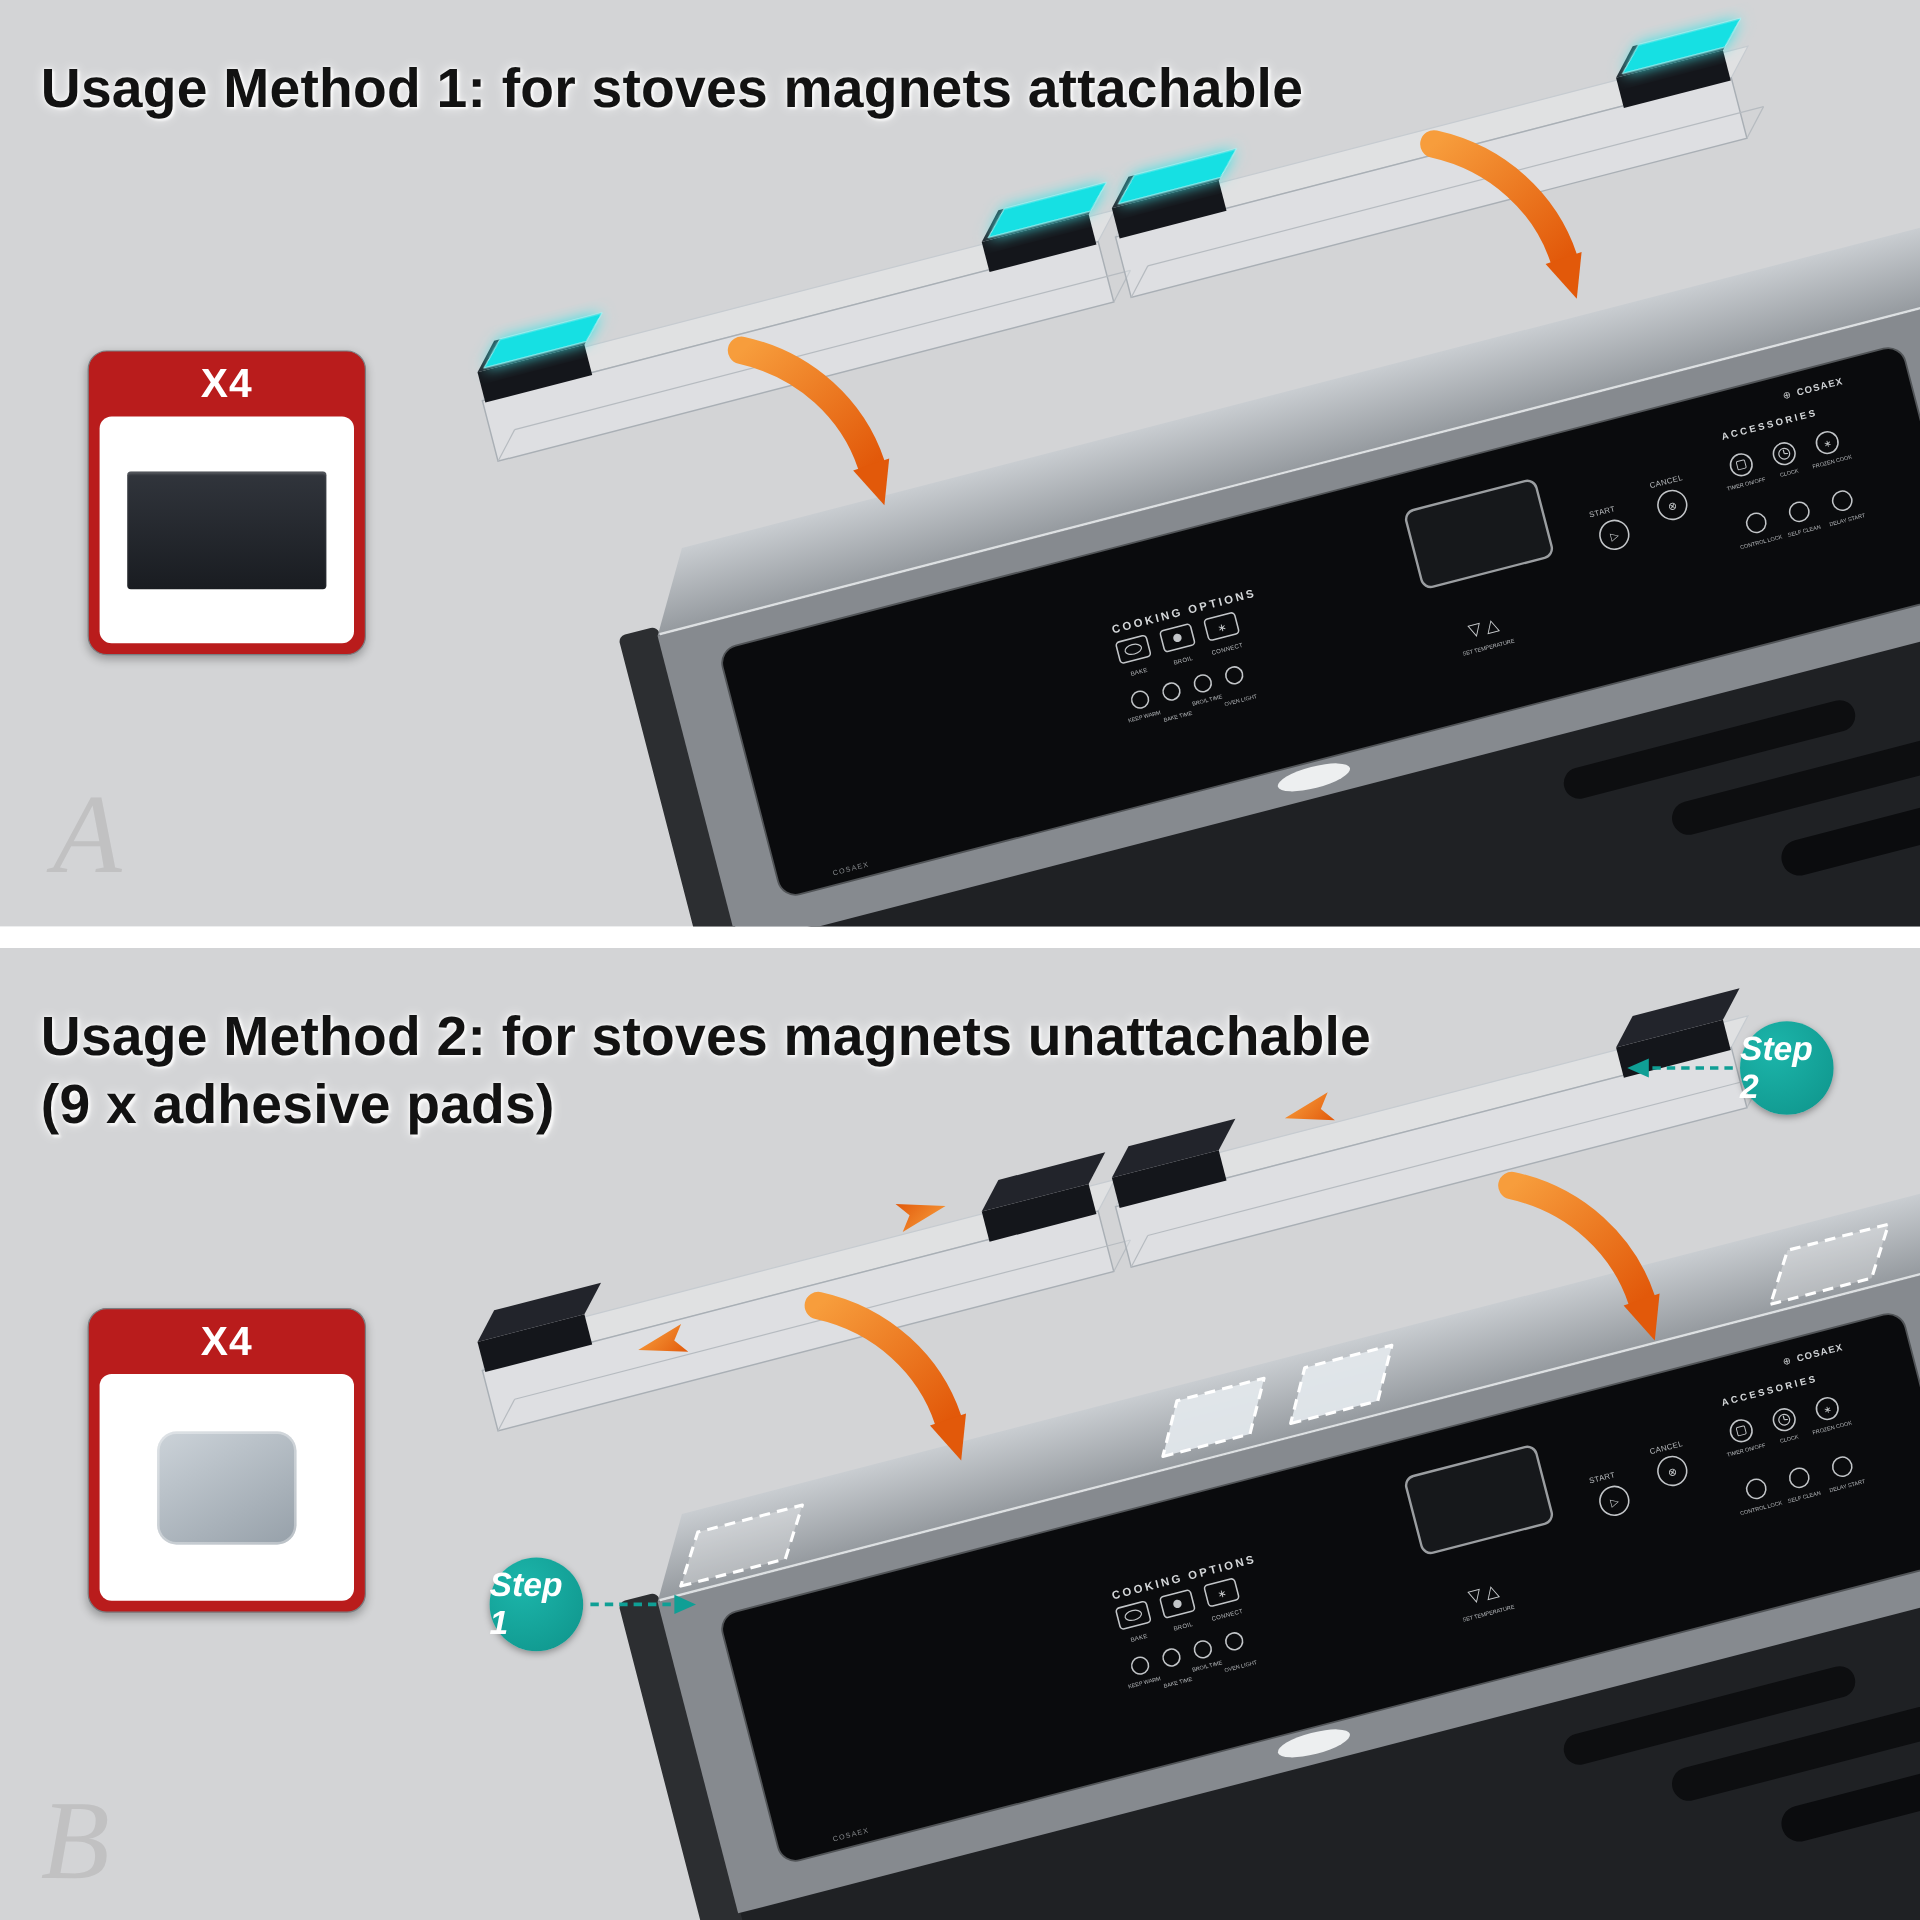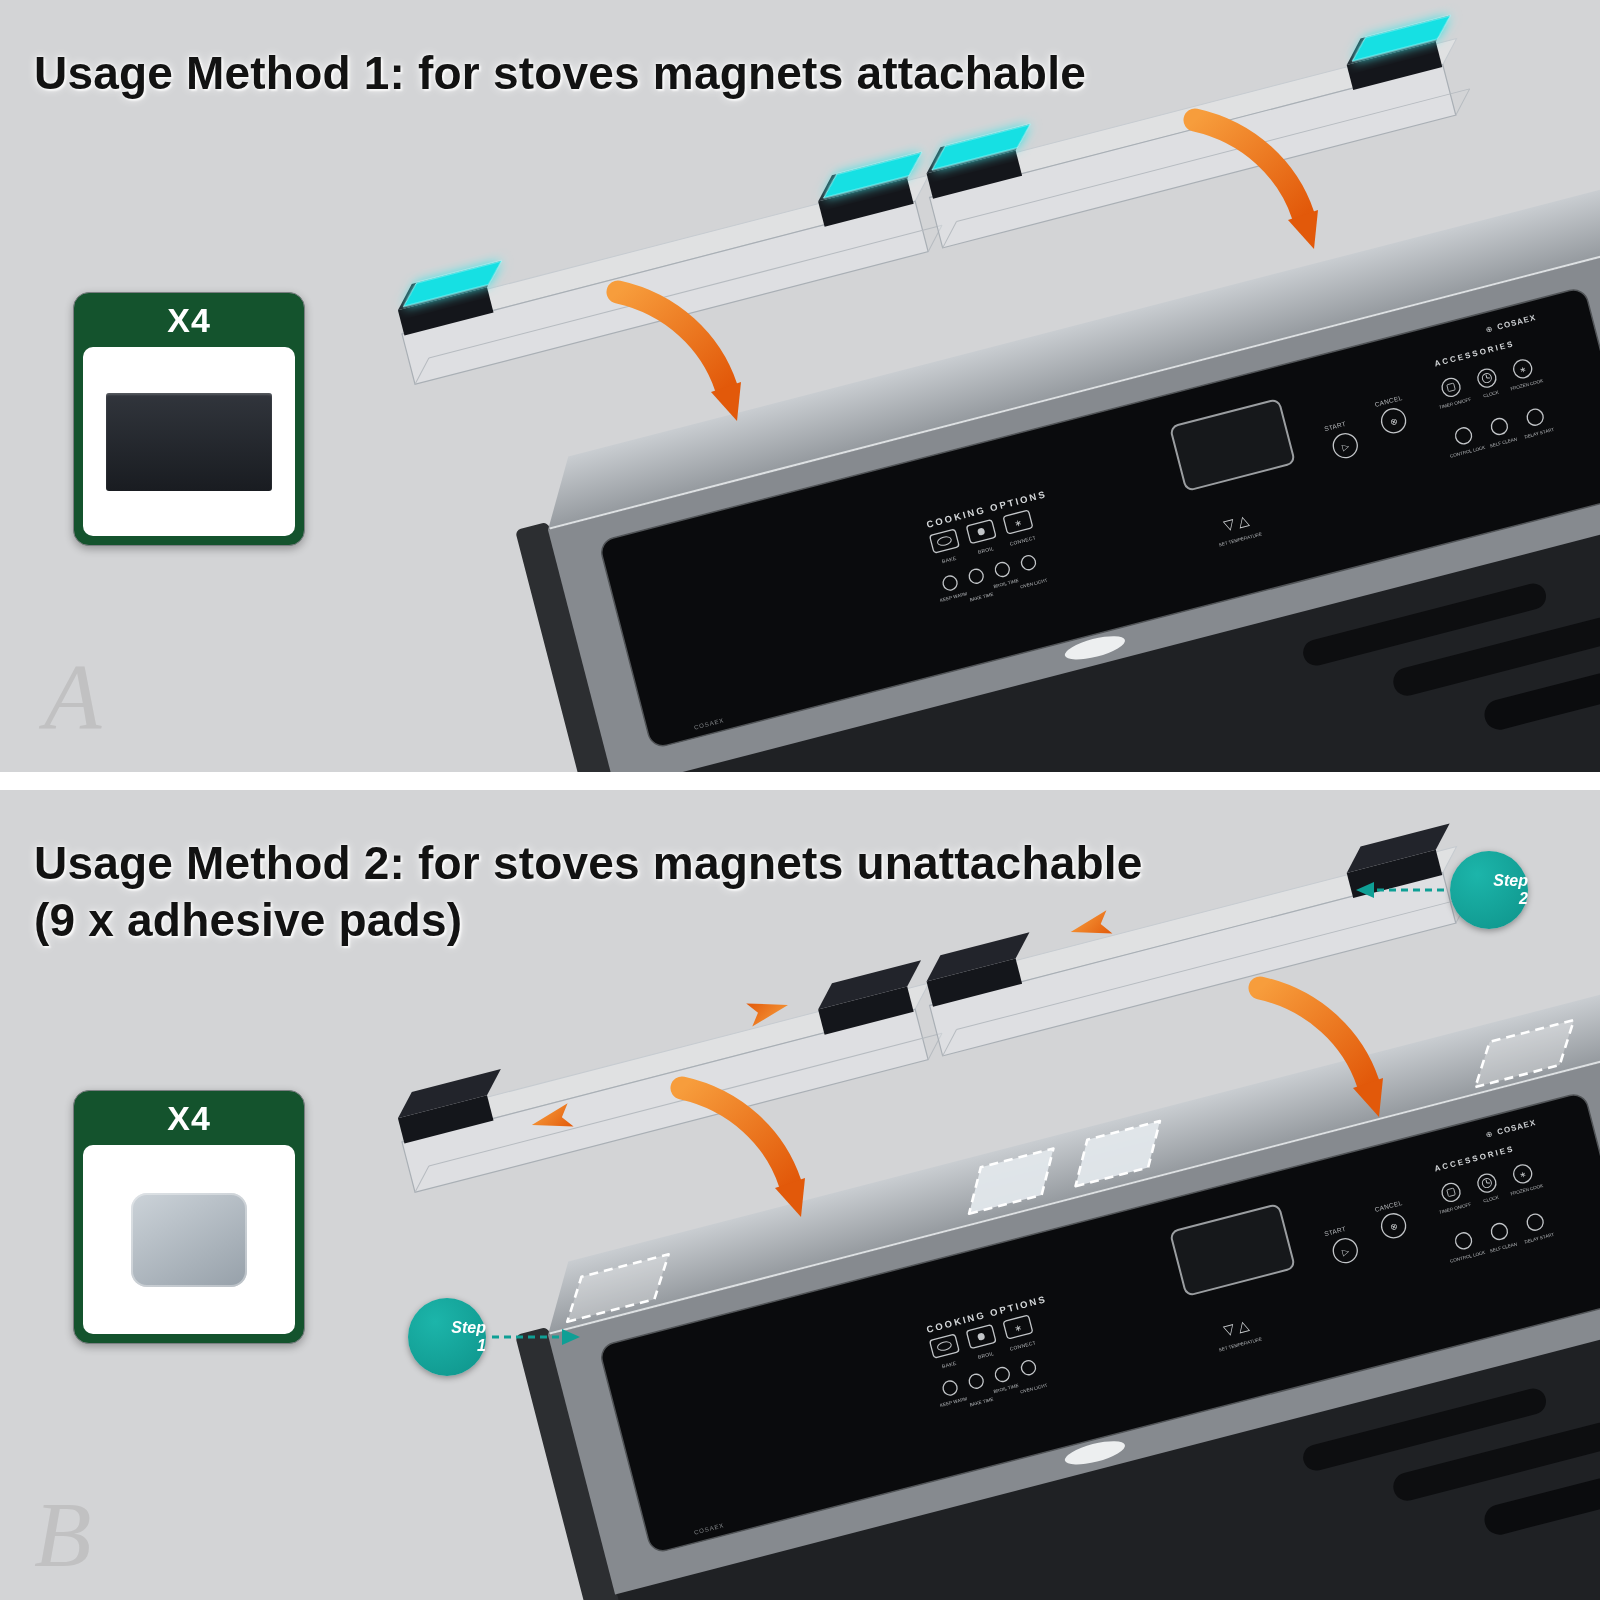--- a/index.html
+++ b/index.html
@@ -10,42 +10,42 @@
   .panel{position:absolute;left:0;width:1600px;background:#d3d4d6;overflow:hidden;}
   #panel-1{top:0;height:772px;padding-left:40px;}
   #panel-2{top:790px;height:910px;}
   .illus{position:absolute;left:0;top:0;z-index:1;}
   .title{
     position:absolute;left:34px;top:14px;z-index:5;
     font-weight:800;color:#121212;font-size:46px;line-height:1.24;letter-spacing:.2px;
     text-shadow:0 0 3px #fff,0 0 10px rgba(255,255,255,.95),2px 2px 2px rgba(255,255,255,.7);
   }
   .kit-box{
-    position:absolute;z-index:5;width:230px;height:252px;background:#14532d;
+    position:absolute;z-index:5;width:230px;height:252px;background:#b91c1c;
     border-radius:16px;border:1px solid #7a7e81;box-shadow:0 3px 8px rgba(0,0,0,.30);overflow:hidden;
   }
   #panel-1 .kit-box{left:73px;top:292px;}
   #panel-2 .kit-box{left:73px;top:300px;}
   .kit-header{height:54px;display:flex;align-items:center;justify-content:center;
     color:#fff;font-size:34px;font-weight:800;letter-spacing:1px;}
   .kit-body{margin:0 9px 9px;height:calc(100% - 63px);background:#fff;border-radius:10px;
     display:flex;align-items:center;justify-content:center;}
   .magnet-strip{width:166px;height:98px;border-radius:3px;
     background:linear-gradient(180deg,#31353c,#191c21);box-shadow:inset 0 2px 2px rgba(255,255,255,.18);}
   .adhesive-pad{width:116px;height:94px;border-radius:16px;
     background:linear-gradient(150deg,#ccd3d9,#96a0a9);box-shadow:inset 0 0 0 2px rgba(255,255,255,.35);}
   .watermark{position:absolute;z-index:2;font-family:"Liberation Serif",serif;font-style:italic;
     font-size:94px;color:#c1c1c2;}
   #panel-1 .watermark{left:44px;top:642px;}
   #panel-2 .watermark{left:34px;top:690px;}
   .step-badge{
     position:absolute;z-index:6;width:78px;height:78px;border-radius:50%;
     background:radial-gradient(circle at 35% 30%,#1cb5aa,#0e938a);
-    color:#fff;display:flex;flex-direction:column;align-items:flex-end;justify-content:center;
-    font-weight:700;font-style:italic;font-size:16px;line-height:1.15;
+    color:#fff;display:flex;flex-direction:column;align-items:flex-start;justify-content:center;
+    font-weight:700;font-style:italic;font-size:28px;line-height:1.15;
     box-shadow:0 2px 6px rgba(0,0,0,.35);
   }
   #step-2{left:1450px;top:61px;}
   #step-1{left:408px;top:508px;}
   .step-arrow{position:absolute;z-index:6;}
   
   text{font-family:"Liberation Sans",sans-serif;}
   .hdr{font-size:9.5px;letter-spacing:2.2px;fill:#d4d7d9;font-weight:700;}
   .hdr2{font-size:8px;letter-spacing:2.2px;fill:#d4d7d9;font-weight:700;}
   .lbl{font-size:5px;fill:#b9bcbf;text-anchor:middle;letter-spacing:.3px;}

